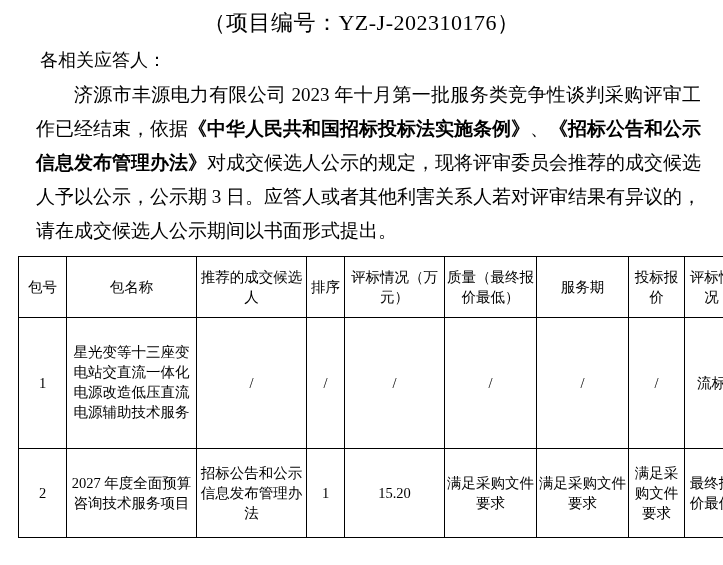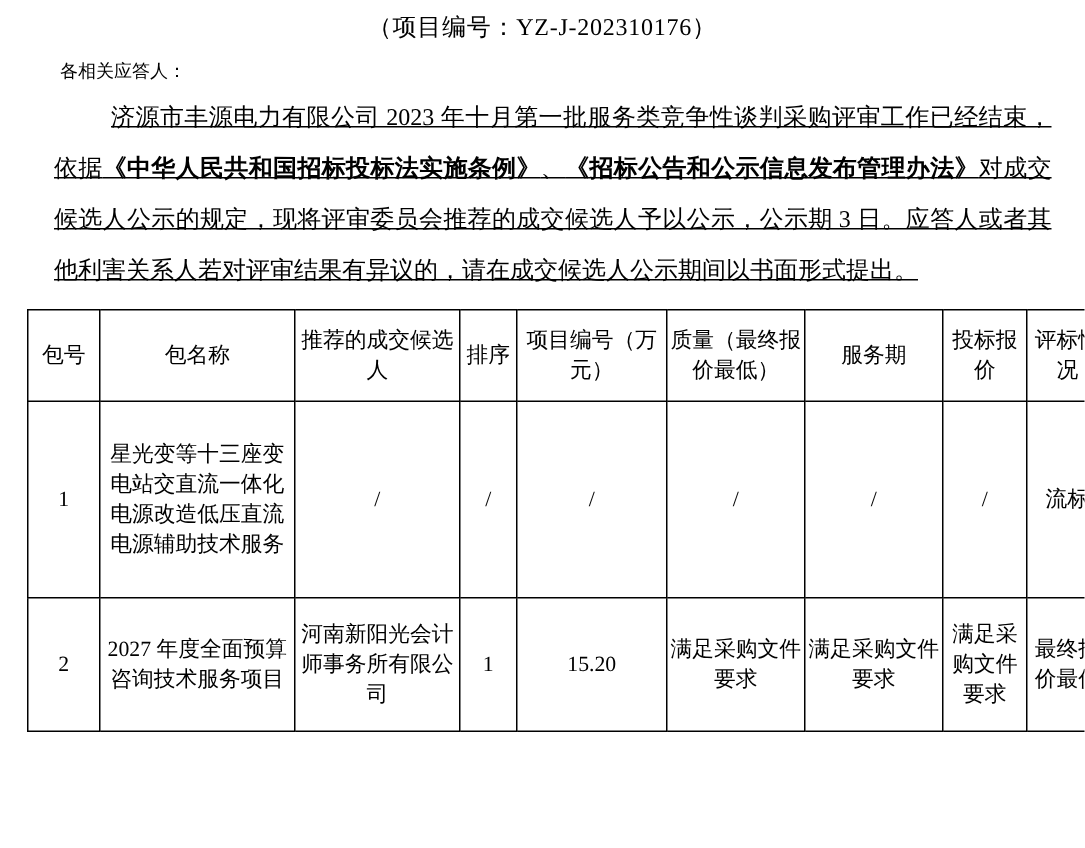--- a/index.html
+++ b/index.html
@@ -16,38 +16,37 @@
   }
   .page {
     position: relative;
     width: 723px;
     height: 565px;
     box-sizing: border-box;
     padding: 0 18px;
   }
   .doc-number {
     text-align: center;
-    font-size: 16px;
+    font-size: 22px;
     letter-spacing: 0.5px;
     margin-top: 8px;
     margin-bottom: 10px;
   }
   .salutation {
-    font-size: 12px;
+    font-size: 18px;
     margin-left: 22px;
     margin-bottom: 6px;
   }
   .body-text {
-    font-size: 16px;
+    font-size: 19px;
     line-height: 34px;
     text-align: justify;
     text-justify: inter-ideograph;
     text-indent: 38px;
     margin: 0 4px 8px 18px;
-    text-decoration: underline;
   }
   .body-text .bold {
     font-weight: bold;
   }
   table.result-table {
     border-collapse: collapse;
     width: 688px;
     margin: 6px auto 0 auto;
     table-layout: fixed;
   }
@@ -71,20 +70,21 @@
   .col-px { width: 38px; }
   .col-bjb { width: 100px; }
   .col-zl { width: 92px; }
   .col-fwq { width: 92px; }
   .col-zgnl { width: 56px; }
   .col-pbqk { width: 54px; }
   td.row1-name {
     height: 124px;
     padding-left: 8px;
     padding-right: 8px;
+    font-family: Liberation Mono, monospace;
   }
   td.row2-name {
     height: 82px;
     padding-left: 8px;
     padding-right: 8px;
   }
 </style>
 </head>
 <body>
 
@@ -107,21 +107,21 @@
       <col class="col-fwq">
       <col class="col-zgnl">
       <col class="col-pbqk">
     </colgroup>
     <thead>
       <tr>
         <th>包号</th>
         <th>包名称</th>
         <th>推荐的成交候选人</th>
         <th>排序</th>
-        <th>项目编号（万元）</th>
+        <th>评标情况（万元）</th>
         <th>质量（最终报价最低）</th>
         <th>服务期</th>
         <th>投标报价</th>
         <th>评标情况</th>
       </tr>
     </thead>
     <tbody>
       <tr>
         <td>1</td>
         <td class="row1-name">星光变等十三座变电站交直流一体化电源改造低压直流电源辅助技术服务</td>
@@ -129,21 +129,21 @@
         <td>/</td>
         <td>/</td>
         <td>/</td>
         <td>/</td>
         <td>/</td>
         <td>流标</td>
       </tr>
       <tr>
         <td>2</td>
         <td class="row2-name">2027 年度全面预算咨询技术服务项目</td>
-        <td>河南新阳光会计师事务所有限公司</td>
+        <td>招标公告和公示信息发布管理办法</td>
         <td>1</td>
         <td>15.20</td>
         <td>满足采购文件要求</td>
         <td>满足采购文件要求</td>
         <td>满足采购文件要求</td>
         <td>最终报价最低</td>
       </tr>
     </tbody>
   </table>
 

